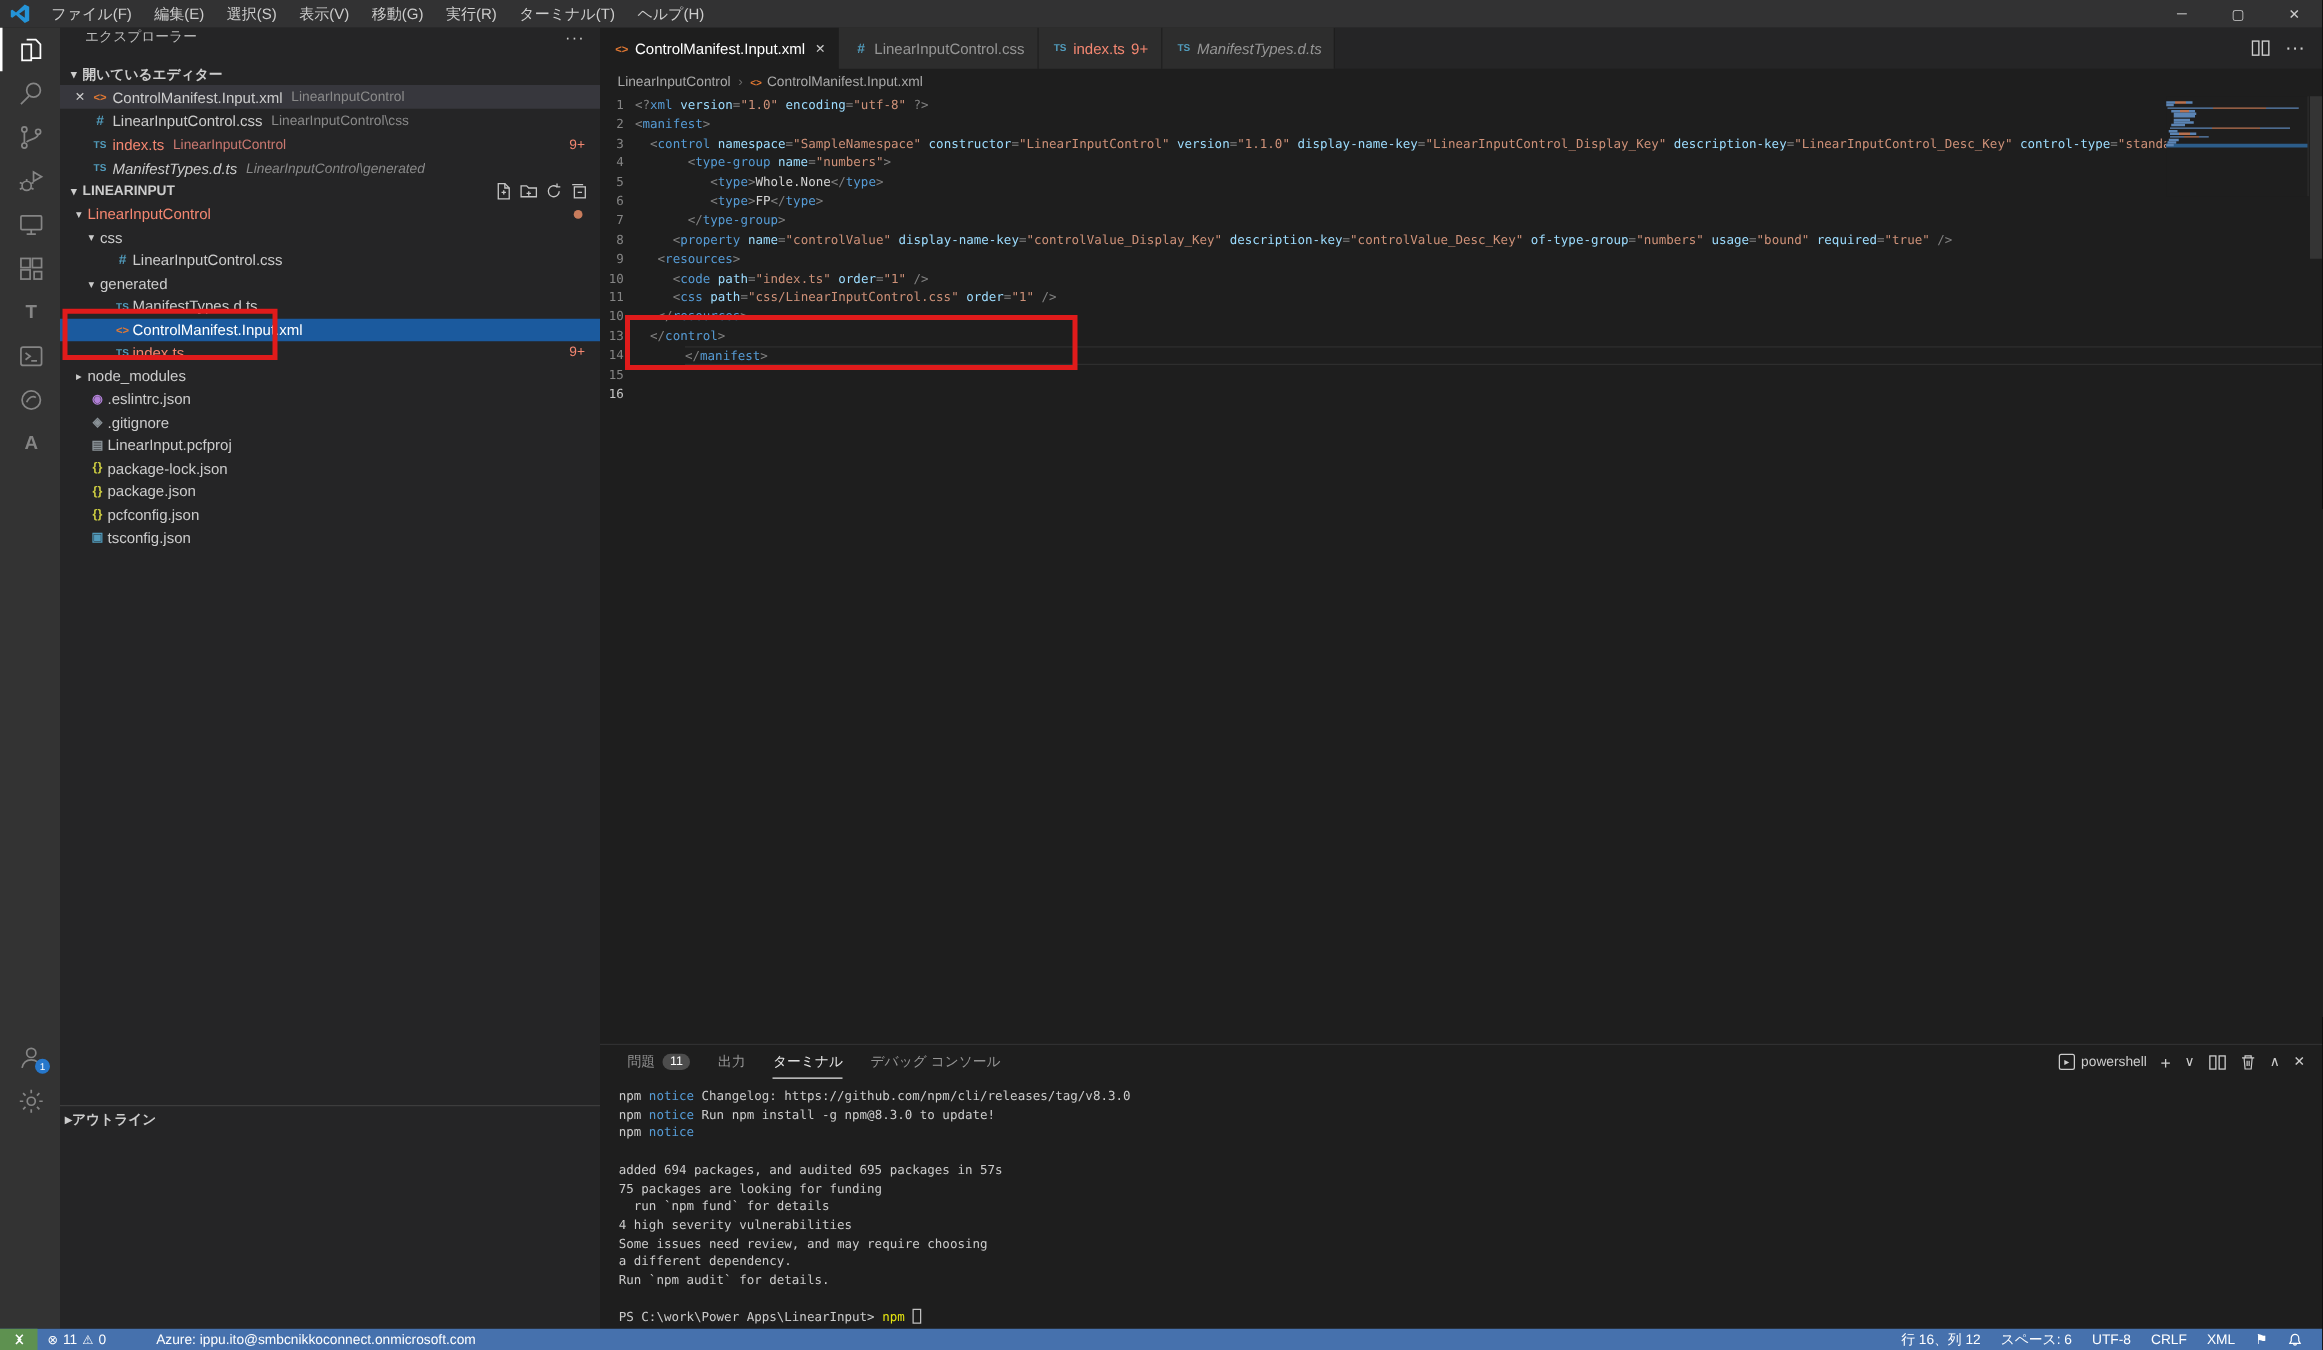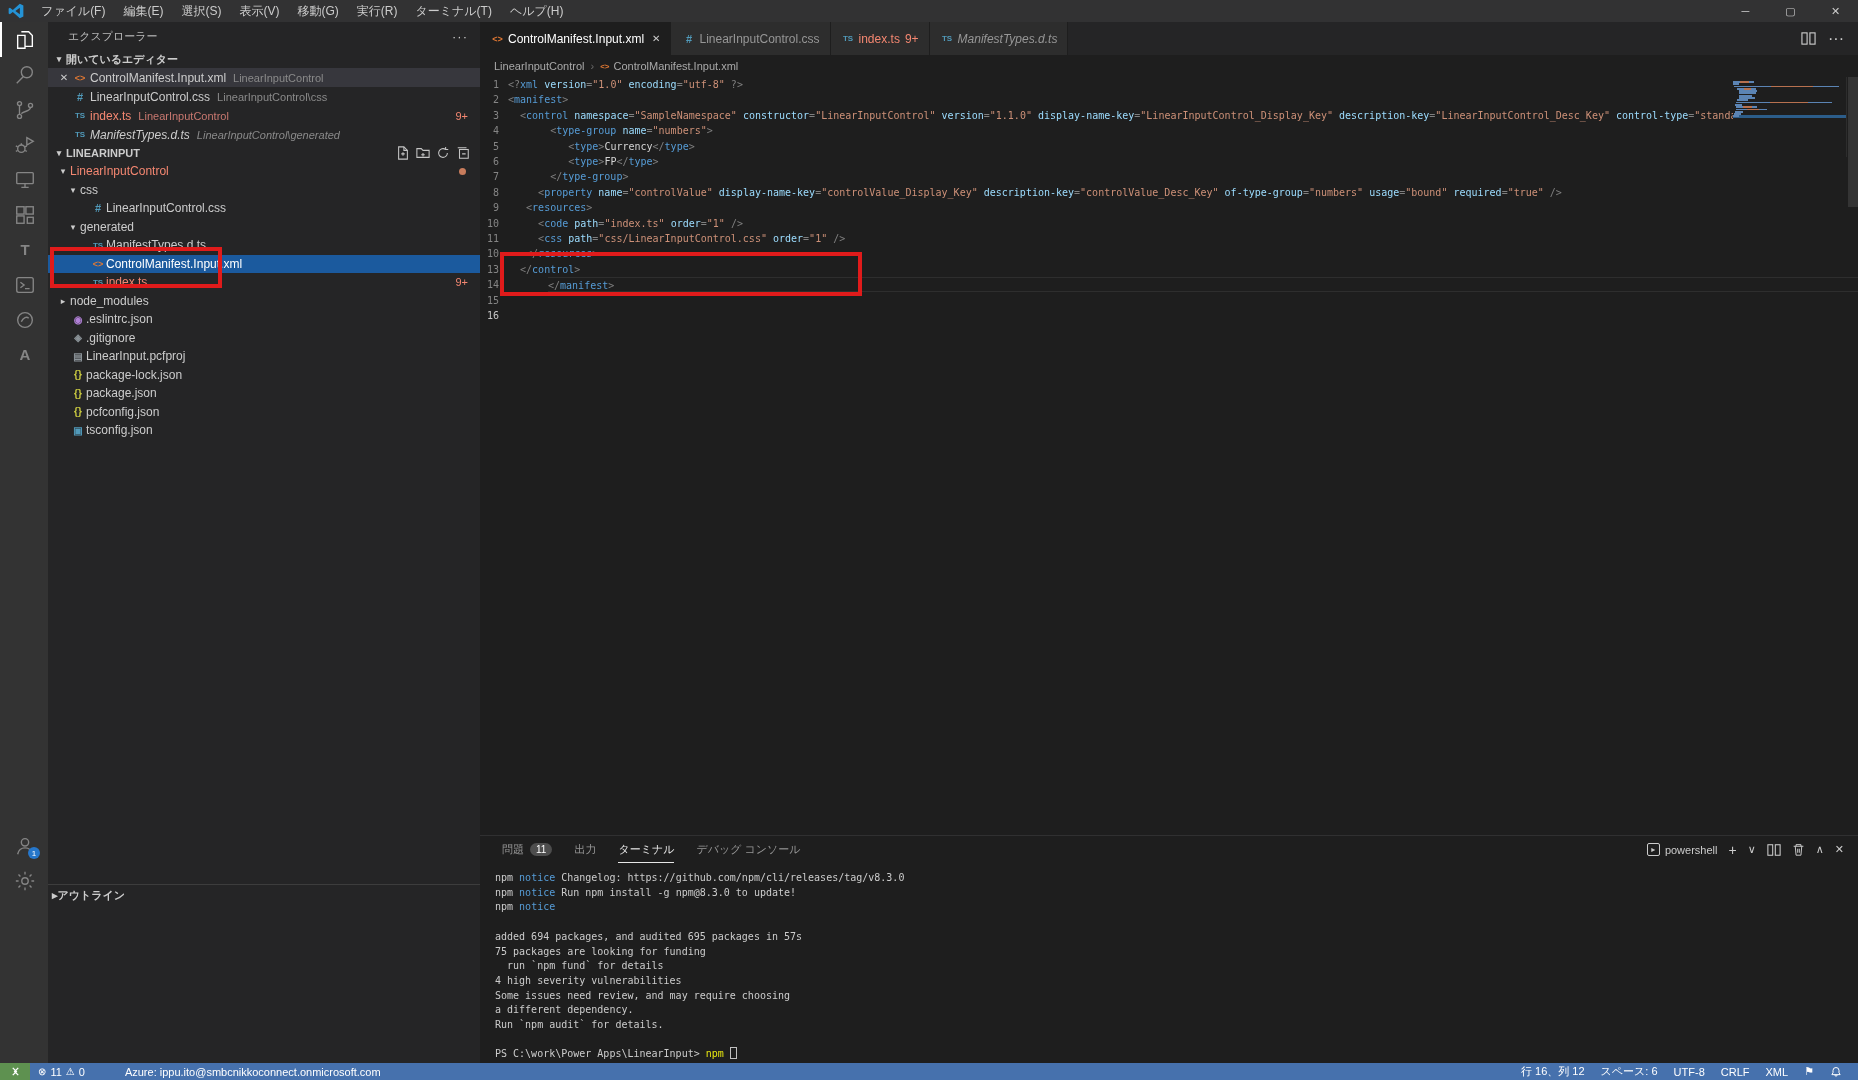--- a/index.html
+++ b/index.html
@@ -24,21 +24,21 @@
              color:#858585; border-left:2px solid transparent; position:relative; }
   .ab-item.active { color:#ffffff; border-left:2px solid #ffffff; }
   .ab-item svg { stroke:currentColor; fill:none; stroke-width:1.5; }
   .ab-txt { font-size:15px; font-weight:bold; }
   .ab-bottom { position:absolute; left:0; top:806px; width:48px; }
   .ab-badge { position:absolute; right:8px; bottom:4px; min-width:12px; height:12px; border-radius:7px;
               background:#2677cb; color:#fff; font-size:8px; display:flex; align-items:center; justify-content:center; }
 
   
   .sidebar { position:absolute; left:48px; top:22px; width:432px; height:1041px; background:#252526; z-index:10; }
-  .sb-header { height:28px; display:flex; align-items:center; padding:0 12px 0 20px; }
+  .sb-header { height:28px; display:flex; padding:0 12px 0 20px; }
   .sb-title { font-size:11px; color:#bbbbbb; flex:1; }
   .sb-more { color:#cccccc; font-size:13px; letter-spacing:1px; }
   .section-head { height:18px; display:flex; align-items:center; font-size:11px; font-weight:bold; color:#cccccc; padding-left:4px; }
   .section-head .chev { width:14px; text-align:center; font-size:9px; color:#cccccc; }
   .section-actions { margin-left:auto; margin-right:10px; display:flex; gap:6px; }
   .section-actions svg { stroke:#c5c5c5; fill:none; stroke-width:1.2; }
   .oe-row { height:19px; display:flex; align-items:center; font-size:12px; padding-left:8px; position:relative; }
   .oe-row.active { background:#37373d; }
   .oe-close { width:16px; font-size:10px; color:#cccccc; text-align:center; }
   .oe-sp { width:16px; }
@@ -412,21 +412,21 @@
           <div>13</div>
           <div>14</div>
           <div>15</div>
           <div class="cur">16</div>
         </div>
       <div class="code-lines" id="code-lines">
           <div class="code-line"><span class="c-p">&lt;?</span><span class="c-t">xml</span><span> </span><span class="c-a">version</span><span class="c-p">=</span><span class="c-v">"1.0"</span><span> </span><span class="c-a">encoding</span><span class="c-p">=</span><span class="c-v">"utf-8"</span><span> </span><span class="c-p">?&gt;</span></div>
           <div class="code-line"><span class="c-p">&lt;</span><span class="c-t">manifest</span><span class="c-p">&gt;</span></div>
           <div class="code-line"><span>  </span><span class="c-p">&lt;</span><span class="c-t">control</span><span> </span><span class="c-a">namespace</span><span class="c-p">=</span><span class="c-v">"SampleNamespace"</span><span> </span><span class="c-a">constructor</span><span class="c-p">=</span><span class="c-v">"LinearInputControl"</span><span> </span><span class="c-a">version</span><span class="c-p">=</span><span class="c-v">"1.1.0"</span><span> </span><span class="c-a">display-name-key</span><span class="c-p">=</span><span class="c-v">"LinearInputControl_Display_Key"</span><span> </span><span class="c-a">description-key</span><span class="c-p">=</span><span class="c-v">"LinearInputControl_Desc_Key"</span><span> </span><span class="c-a">control-type</span><span class="c-p">=</span><span class="c-v">"standard"</span><span class="c-p">&gt;</span></div>
           <div class="code-line"><span>       </span><span class="c-p">&lt;</span><span class="c-t">type-group</span><span> </span><span class="c-a">name</span><span class="c-p">=</span><span class="c-v">"numbers"</span><span class="c-p">&gt;</span></div>
-          <div class="code-line"><span>          </span><span class="c-p">&lt;</span><span class="c-t">type</span><span class="c-p">&gt;</span><span class="c-x">Currency</span><span class="c-p">&lt;/</span><span class="c-t">type</span><span class="c-p">&gt;</span></div>
+          <div class="code-line"><span>          </span><span class="c-p">&lt;</span><span class="c-t">type</span><span class="c-p">&gt;</span><span class="c-x">Whole.None</span><span class="c-p">&lt;/</span><span class="c-t">type</span><span class="c-p">&gt;</span></div>
           <div class="code-line"><span>          </span><span class="c-p">&lt;</span><span class="c-t">type</span><span class="c-p">&gt;</span><span class="c-x">FP</span><span class="c-p">&lt;/</span><span class="c-t">type</span><span class="c-p">&gt;</span></div>
           <div class="code-line"><span>       </span><span class="c-p">&lt;/</span><span class="c-t">type-group</span><span class="c-p">&gt;</span></div>
           <div class="code-line"><span>     </span><span class="c-p">&lt;</span><span class="c-t">property</span><span> </span><span class="c-a">name</span><span class="c-p">=</span><span class="c-v">"controlValue"</span><span> </span><span class="c-a">display-name-key</span><span class="c-p">=</span><span class="c-v">"controlValue_Display_Key"</span><span> </span><span class="c-a">description-key</span><span class="c-p">=</span><span class="c-v">"controlValue_Desc_Key"</span><span> </span><span class="c-a">of-type-group</span><span class="c-p">=</span><span class="c-v">"numbers"</span><span> </span><span class="c-a">usage</span><span class="c-p">=</span><span class="c-v">"bound"</span><span> </span><span class="c-a">required</span><span class="c-p">=</span><span class="c-v">"true"</span><span> </span><span class="c-p">/&gt;</span></div>
           <div class="code-line"><span>   </span><span class="c-p">&lt;</span><span class="c-t">resources</span><span class="c-p">&gt;</span></div>
           <div class="code-line"><span>     </span><span class="c-p">&lt;</span><span class="c-t">code</span><span> </span><span class="c-a">path</span><span class="c-p">=</span><span class="c-v">"index.ts"</span><span> </span><span class="c-a">order</span><span class="c-p">=</span><span class="c-v">"1"</span><span> </span><span class="c-p">/&gt;</span></div>
           <div class="code-line"><span>     </span><span class="c-p">&lt;</span><span class="c-t">css</span><span> </span><span class="c-a">path</span><span class="c-p">=</span><span class="c-v">"css/LinearInputControl.css"</span><span> </span><span class="c-a">order</span><span class="c-p">=</span><span class="c-v">"1"</span><span> </span><span class="c-p">/&gt;</span></div>
           <div class="code-line"><span>   </span><span class="c-p">&lt;/</span><span class="c-t">resources</span><span class="c-p">&gt;</span></div>
           <div class="code-line"><span>  </span><span class="c-p">&lt;/</span><span class="c-t">control</span><span class="c-p">&gt;</span></div>
           <div class="code-line current"><span class="c-p">&lt;/</span><span class="c-t">manifest</span><span class="c-p">&gt;</span></div>
         </div>

